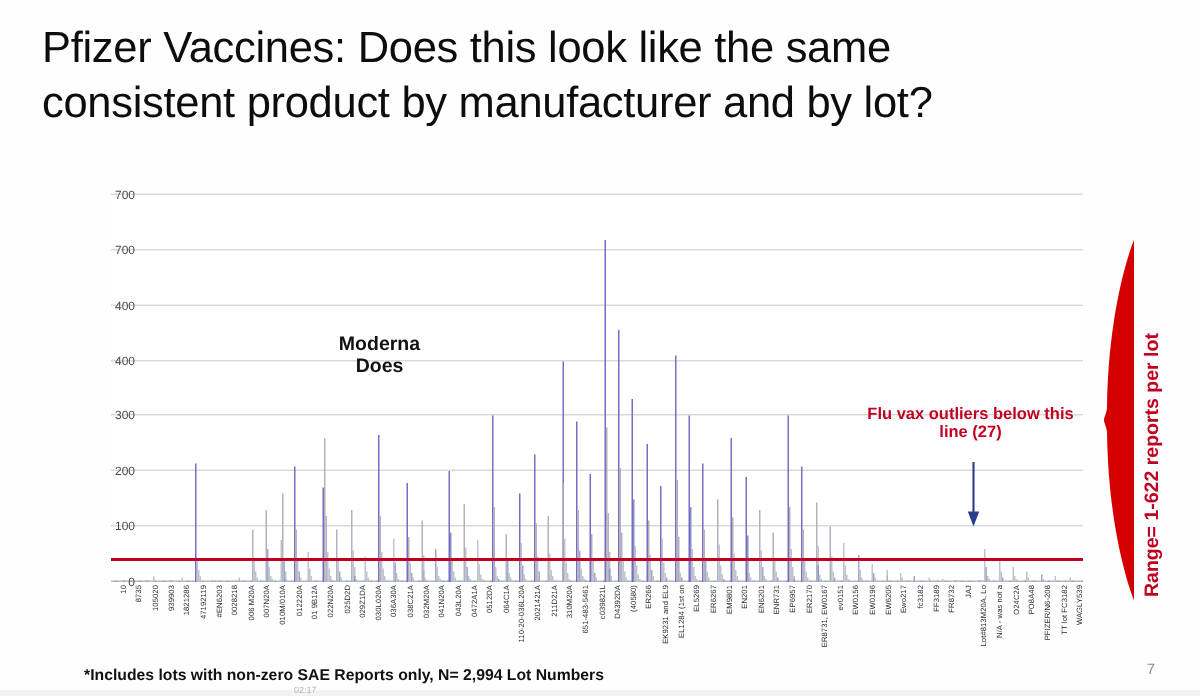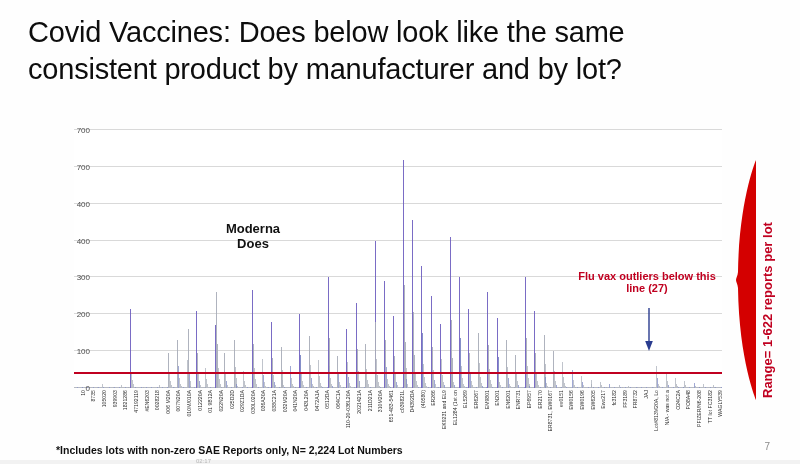--- a/index.html
+++ b/index.html
@@ -119,21 +119,21 @@
   #timestamp{
     position:absolute;left:196px;bottom:0px;
     font-size:6px;color:#b5b5b5;
   }
 </style>
 </head>
 <body>
 
 <div id="slide">
 
-  <div id="title">Covid Vaccines: Does below look like the same consistent product by manufacturer and by lot?</div>
+  <div id="title">Pfizer Vaccines: Does this look like the same consistent product by manufacturer and by lot?</div>
 
   <div id="chart-area">
 
 
     <div id="plot">
       <div id="gridlines">
           <div class="gridline" style="bottom: 0px;"></div>
           <div class="gridline" style="bottom: 36.8571px;"></div>
           <div class="gridline" style="bottom: 73.7143px;"></div>
           <div class="gridline" style="bottom: 110.571px;"></div>
@@ -921,17 +921,17 @@
       </div>
   </div>
 
   <div id="brace-wrap">
     <svg width="22" height="240" viewBox="0 0 22 240" preserveAspectRatio="none">
       <path d="M20 0 C 20 0, 3 40, 2 112 C 1.6 116, 0 118, 0 120 C 0 122, 1.6 124, 2 128 C 3 200, 20 240, 20 240 Z" fill="#d40000"></path>
     </svg>
   </div>
   <div id="range-text">Range= 1-622 reports per lot</div>
 
-  <div id="footnote">*Includes lots with non-zero SAE Reports only, N= 2,224 Lot Numbers</div>
+  <div id="footnote">*Includes lots with non-zero SAE Reports only, N= 2,994 Lot Numbers</div>
   <div id="pagenum">7</div>
   <div id="bottombar"></div>
   <div id="timestamp">02:17</div>
 </div>
 
 </body></html>

